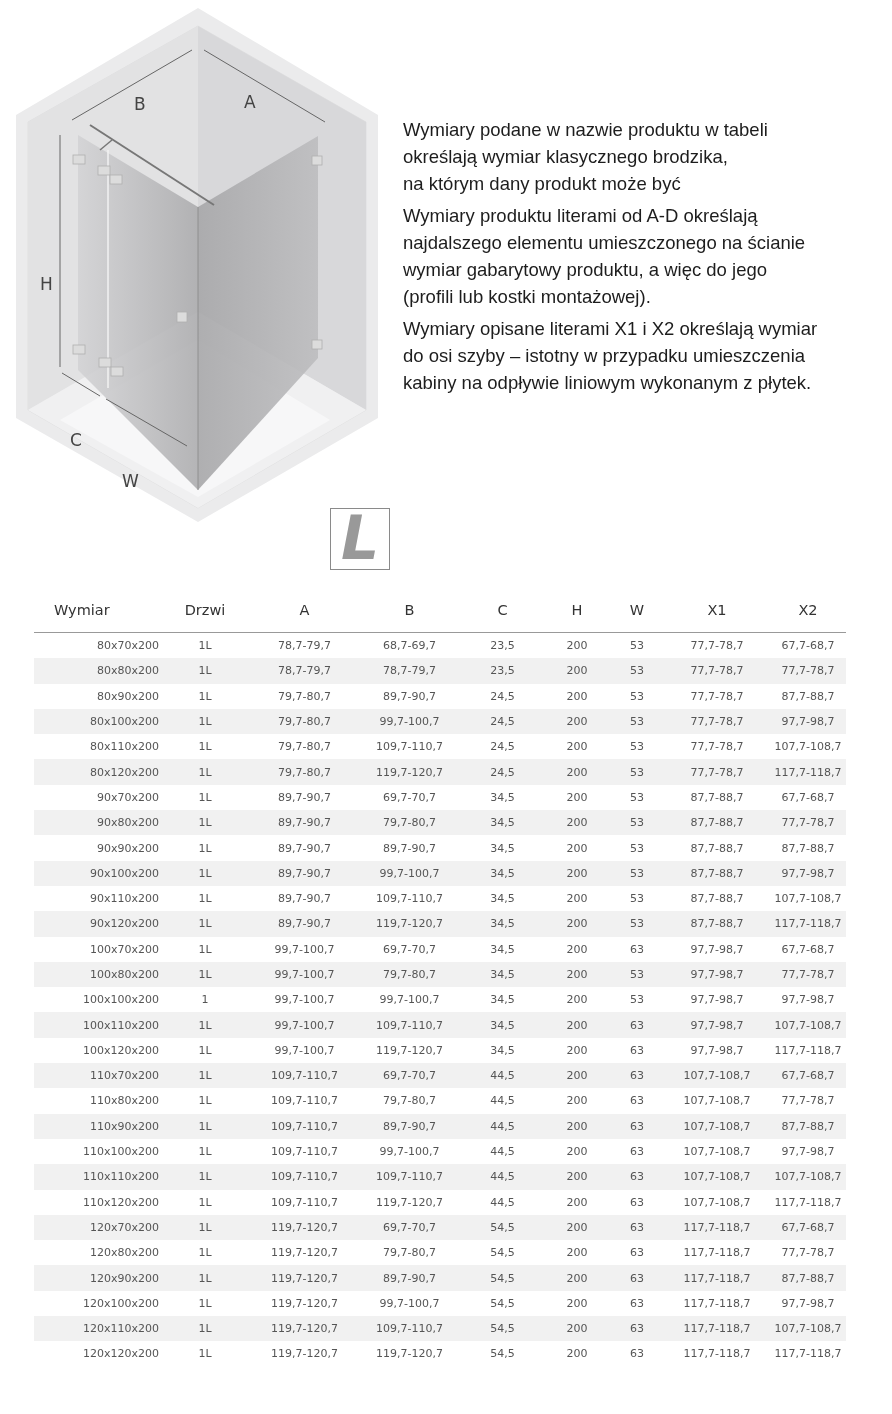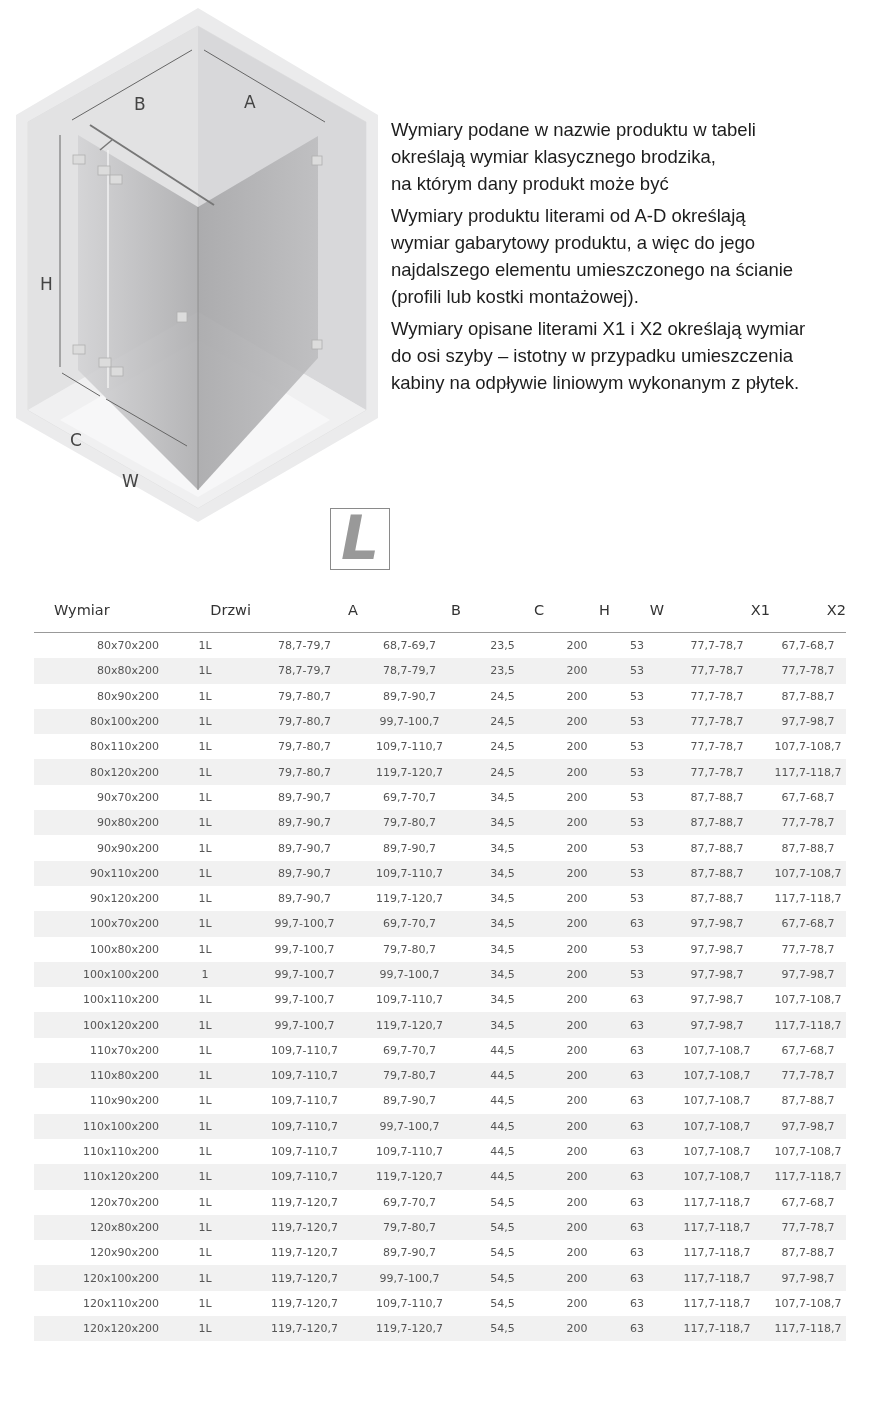--- a/index.html
+++ b/index.html
@@ -1,24 +1,24 @@
 <!DOCTYPE html>
 <html><head>
 <meta charset="utf-8">
 <style>
   html, body { margin: 0; padding: 0; background: #ffffff; }
   body { width: 892px; height: 1414px; position: relative; overflow: hidden; font-family: "DejaVu Sans", sans-serif; color: #222; }
   #diagram { position: absolute; left: 0; top: 0; width: 400px; height: 580px; }
-  #description { position: absolute; left: 391px; top: 116px; width: 480px; font-family: "Liberation Sans", sans-serif; font-size: 18.5px; line-height: 27px; color: #1d1d1d; }
+  #description { position: absolute; left: 403px; top: 116px; width: 480px; font-family: "Liberation Sans", sans-serif; font-size: 18.5px; line-height: 27px; color: #1d1d1d; }
   #description p { margin: 0 0 5px 0; }
   #description .l { display: block; white-space: nowrap; }
   #type-badge { position: absolute; left: 330px; top: 508px; width: 60px; height: 62px; border: 1.5px solid #8a8a8a; box-sizing: border-box; background: #fff; }
   #type-badge span { position: absolute; left: 0; right: 0; top: -4px; text-align: center; font-family: "DejaVu Sans", sans-serif; font-weight: bold; font-style: italic; font-size: 60px; color: #999; line-height: 66px; }
   #spec-table { position: absolute; left: 34px; top: 588px; width: 812px; border-collapse: collapse; table-layout: fixed; }
-  #spec-table th { font-family: "DejaVu Sans", sans-serif; font-weight: normal; font-size: 14.5px; color: #333; height: 44px; padding: 0; border-bottom: 1.5px solid #999; text-align: right; }
+  #spec-table th { font-family: "DejaVu Sans", sans-serif; font-weight: normal; font-size: 14.5px; color: #333; height: 44px; padding: 0; border-bottom: 1.5px solid #999; }
   #spec-table th.first { text-align: left; padding-left: 20px; }
   #spec-table td { font-family: "DejaVu Sans", sans-serif; font-size: 11px; color: #555; height: 25.3px; padding: 0; text-align: center; }
   #spec-table td.first { text-align: right; padding-left: 20px; }
   #spec-table tbody tr:nth-child(even) td { background: #f1f1f1; }
   .dim-label { font-family: "DejaVu Sans", sans-serif; font-size: 17px; fill: #444; }
 </style>
 </head>
 <body>
 
 <svg id="diagram" viewBox="0 0 400 580" xmlns="http://www.w3.org/2000/svg">
@@ -79,22 +79,22 @@
 </svg>
 
 <div id="description">
   <p>
     <span class="l">Wymiary podane w nazwie produktu w tabeli</span>
     <span class="l">określają wymiar klasycznego brodzika,</span>
     <span class="l">na którym dany produkt może być</span>
   </p>
   <p>
     <span class="l">Wymiary produktu literami od A-D określają</span>
+    <span class="l">najdalszego elementu umieszczonego na ścianie</span>
     <span class="l">wymiar gabarytowy produktu, a więc do jego</span>
-    <span class="l">najdalszego elementu umieszczonego na ścianie</span>
     <span class="l">(profili lub kostki montażowej).</span>
   </p>
   <p>
     <span class="l">Wymiary opisane literami X1 i X2 określają wymiar</span>
     <span class="l">do osi szyby – istotny w przypadku umieszczenia</span>
     <span class="l">kabiny na odpływie liniowym wykonanym z płytek.</span>
   </p>
 </div>
 
 <div id="type-badge">
@@ -220,20 +220,31 @@
         <td>1L</td>
         <td>89,7-90,7</td>
         <td>89,7-90,7</td>
         <td>34,5</td>
         <td>200</td>
         <td>53</td>
         <td>87,7-88,7</td>
         <td>87,7-88,7</td>
       </tr>
       <tr>
+        <td class="first">90x100x200</td>
+        <td>1L</td>
+        <td>89,7-90,7</td>
+        <td>99,7-100,7</td>
+        <td>34,5</td>
+        <td>200</td>
+        <td>53</td>
+        <td>87,7-88,7</td>
+        <td>97,7-98,7</td>
+      </tr>
+      <tr>
         <td class="first">90x110x200</td>
         <td>1L</td>
         <td>89,7-90,7</td>
         <td>109,7-110,7</td>
         <td>34,5</td>
         <td>200</td>
         <td>53</td>
         <td>87,7-88,7</td>
         <td>107,7-108,7</td>
       </tr>

